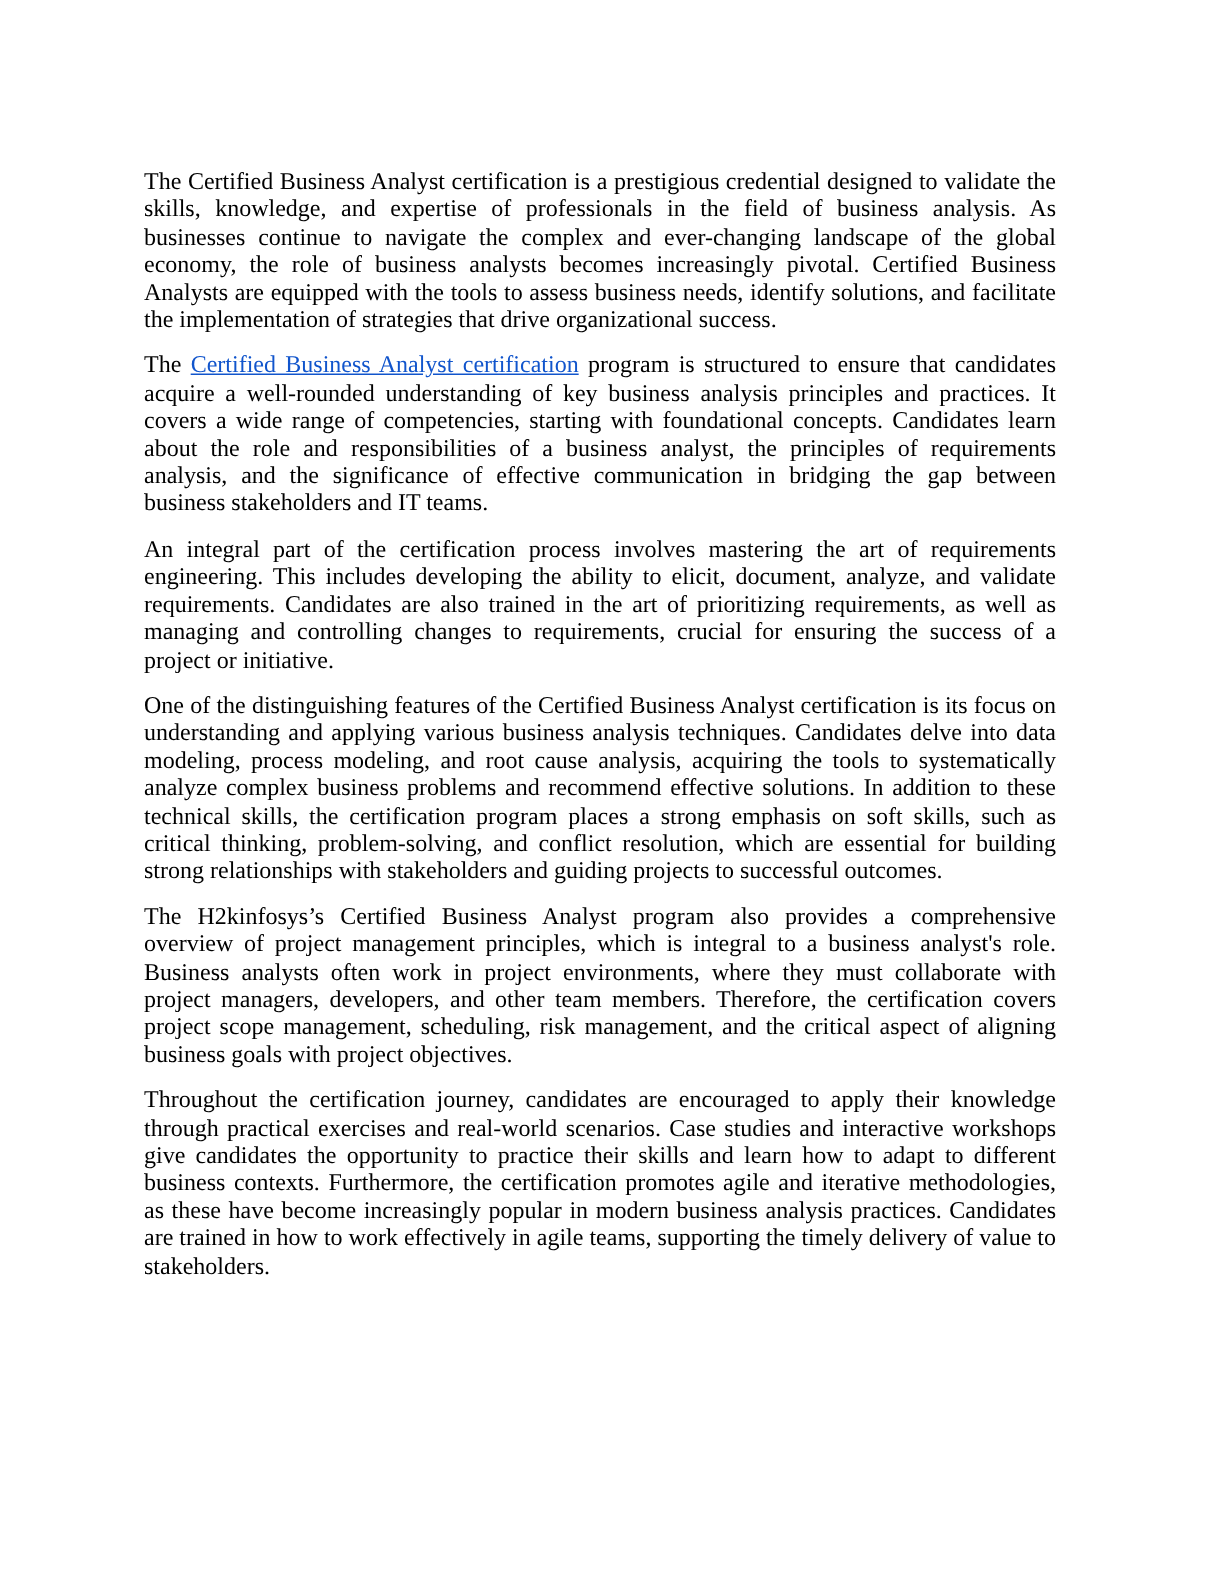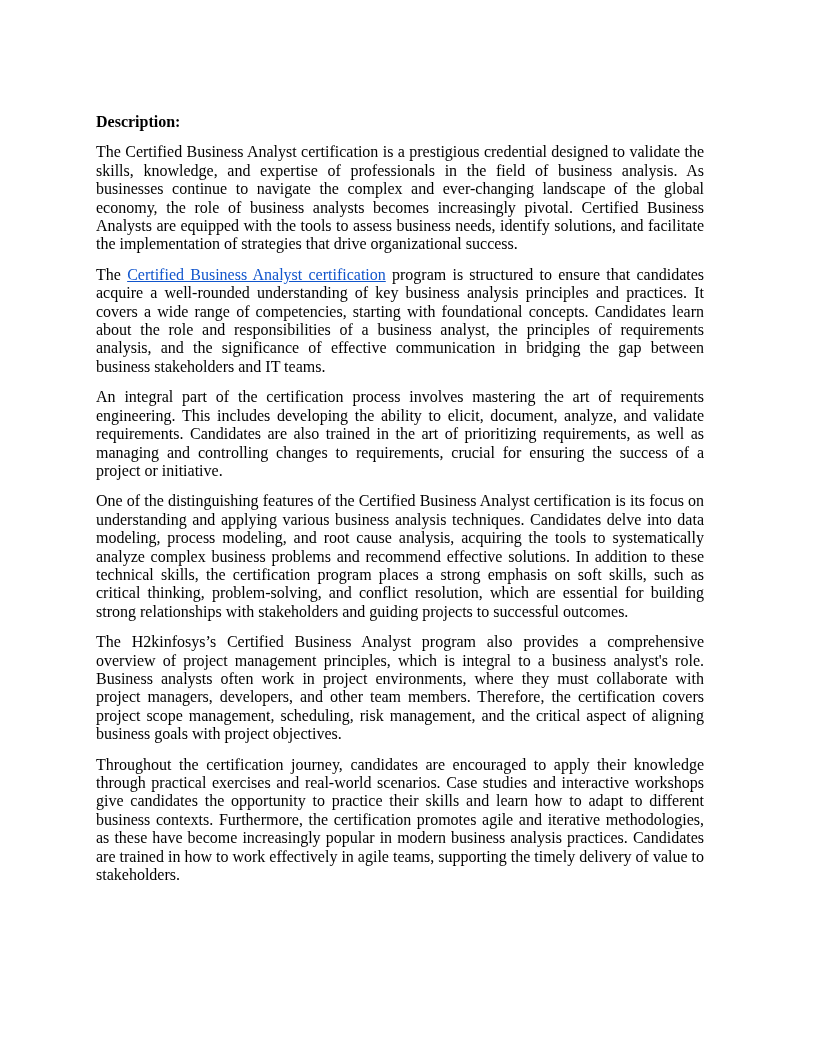--- a/index.html
+++ b/index.html
@@ -38,21 +38,20 @@
     a.link {
       color: #1155cc;
       text-decoration: underline;
       font-family: Liberation Serif, serif;
     }
   </style>
 </head>
 <body>
 
 <div class="page">
-  <p class="desc-label">Description:</p>
 
   <p class="body">The Certified Business Analyst certification is a prestigious credential designed to validate the skills, knowledge, and expertise of professionals in the field of business analysis. As businesses continue to navigate the complex and ever-changing landscape of the global economy, the role of business analysts becomes increasingly pivotal. Certified Business Analysts are equipped with the tools to assess business needs, identify solutions, and facilitate the implementation of strategies that drive organizational success.</p>
 
   <p class="body"><span>The </span><a class="link" href="#">Certified Business Analyst certification</a><span> program is structured to ensure that candidates acquire a well-rounded understanding of key business analysis principles and practices. It covers a wide range of competencies, starting with foundational concepts. Candidates learn about the role and responsibilities of a business analyst, the principles of requirements analysis, and the significance of effective communication in bridging the gap between business stakeholders and IT teams.</span></p>
 
   <p class="body">An integral part of the certification process involves mastering the art of requirements engineering. This includes developing the ability to elicit, document, analyze, and validate requirements. Candidates are also trained in the art of prioritizing requirements, as well as managing and controlling changes to requirements, crucial for ensuring the success of a project or initiative.</p>
 
   <p class="body">One of the distinguishing features of the Certified Business Analyst certification is its focus on understanding and applying various business analysis techniques. Candidates delve into data modeling, process modeling, and root cause analysis, acquiring the tools to systematically analyze complex business problems and recommend effective solutions. In addition to these technical skills, the certification program places a strong emphasis on soft skills, such as critical thinking, problem-solving, and conflict resolution, which are essential for building strong relationships with stakeholders and guiding projects to successful outcomes.</p>
 
   <p class="body">The H2kinfosys’s Certified Business Analyst program also provides a comprehensive overview of project management principles, which is integral to a business analyst's role. Business analysts often work in project environments, where they must collaborate with project managers, developers, and other team members. Therefore, the certification covers project scope management, scheduling, risk management, and the critical aspect of aligning business goals with project objectives.</p>

